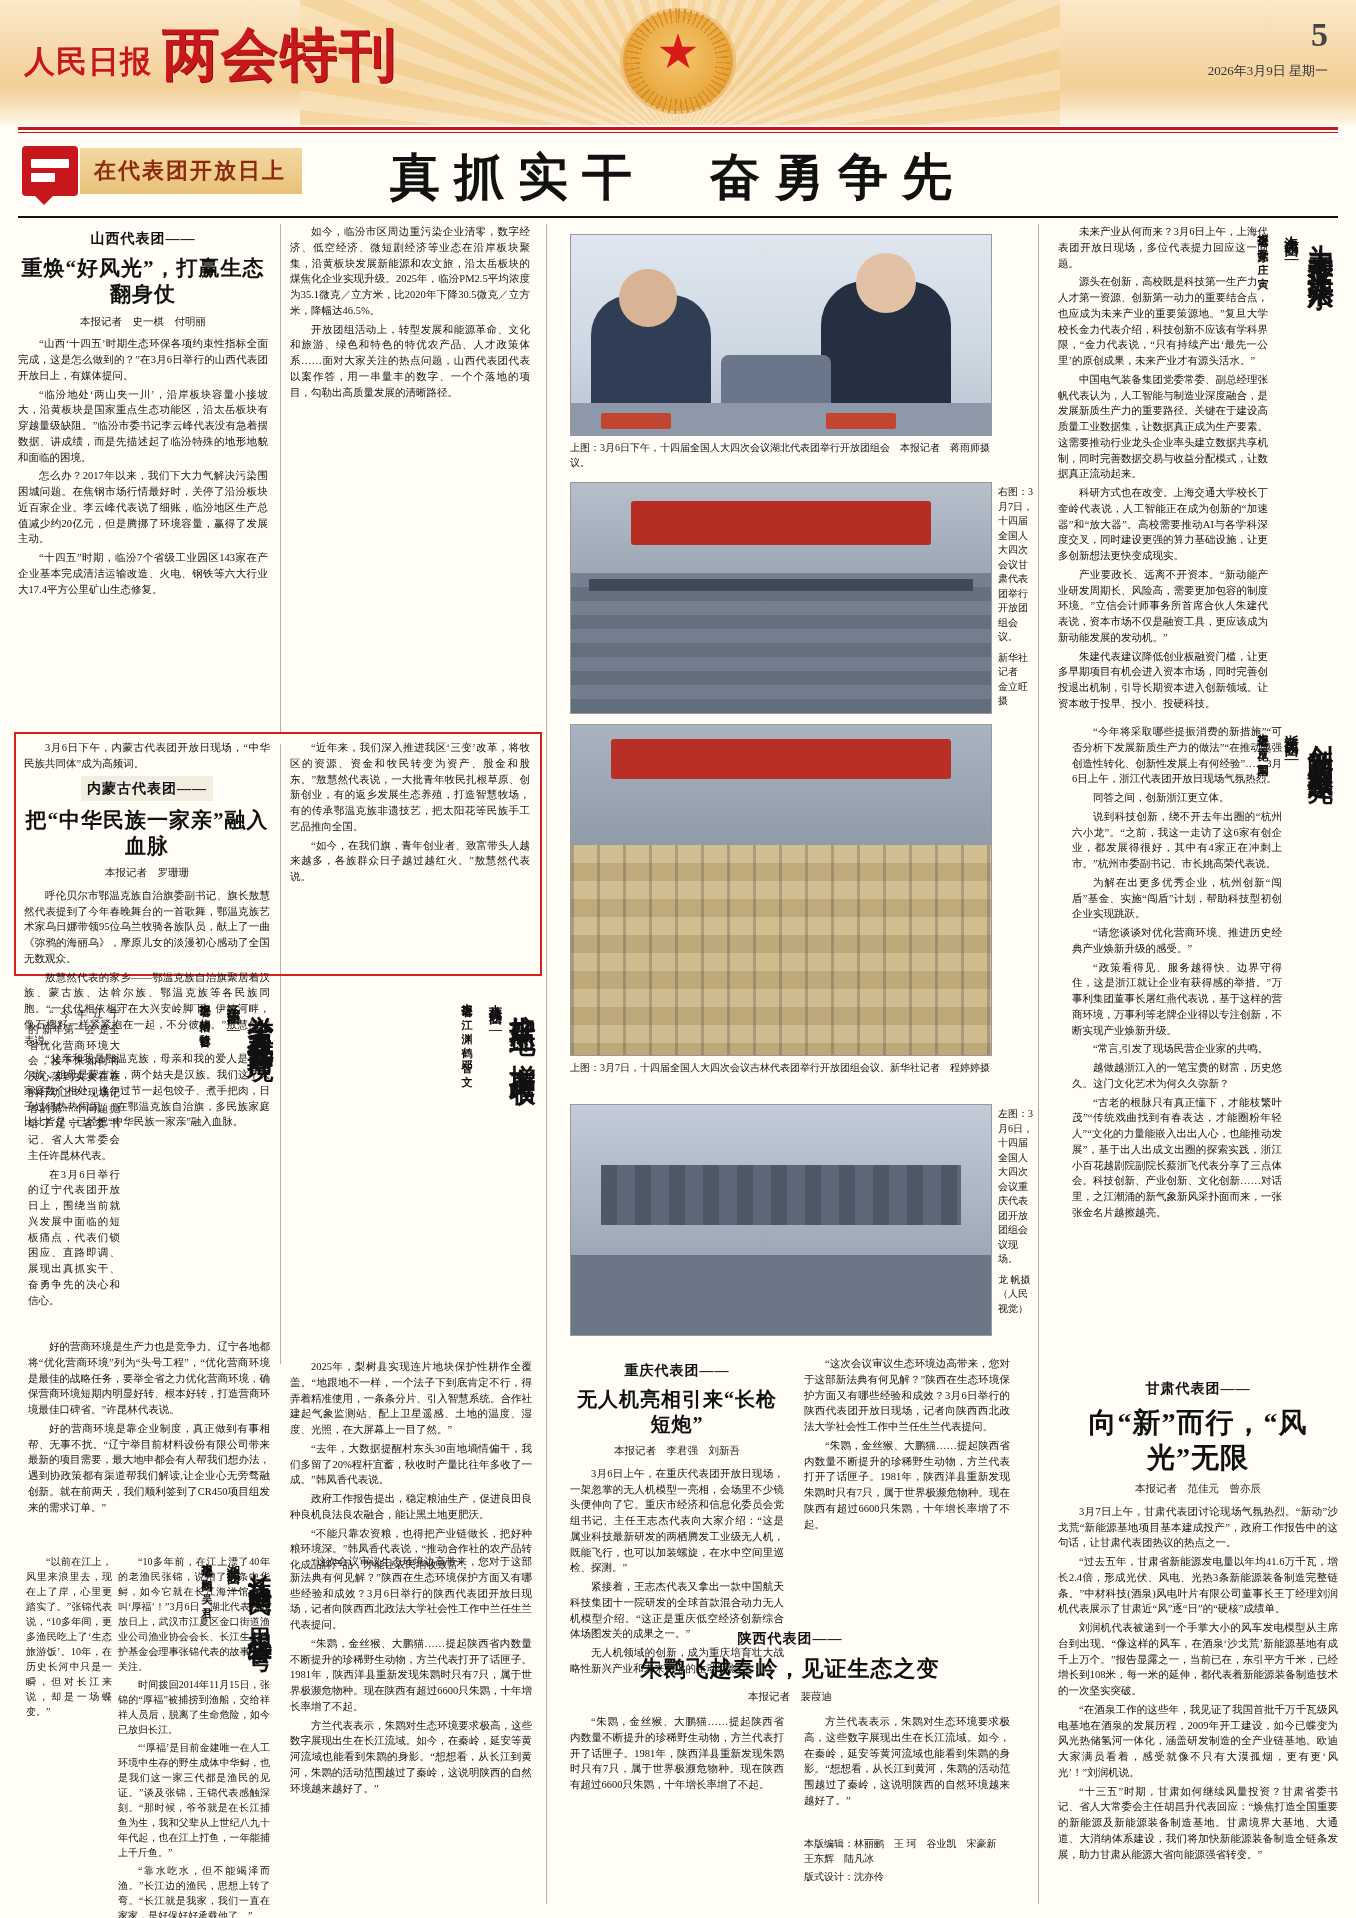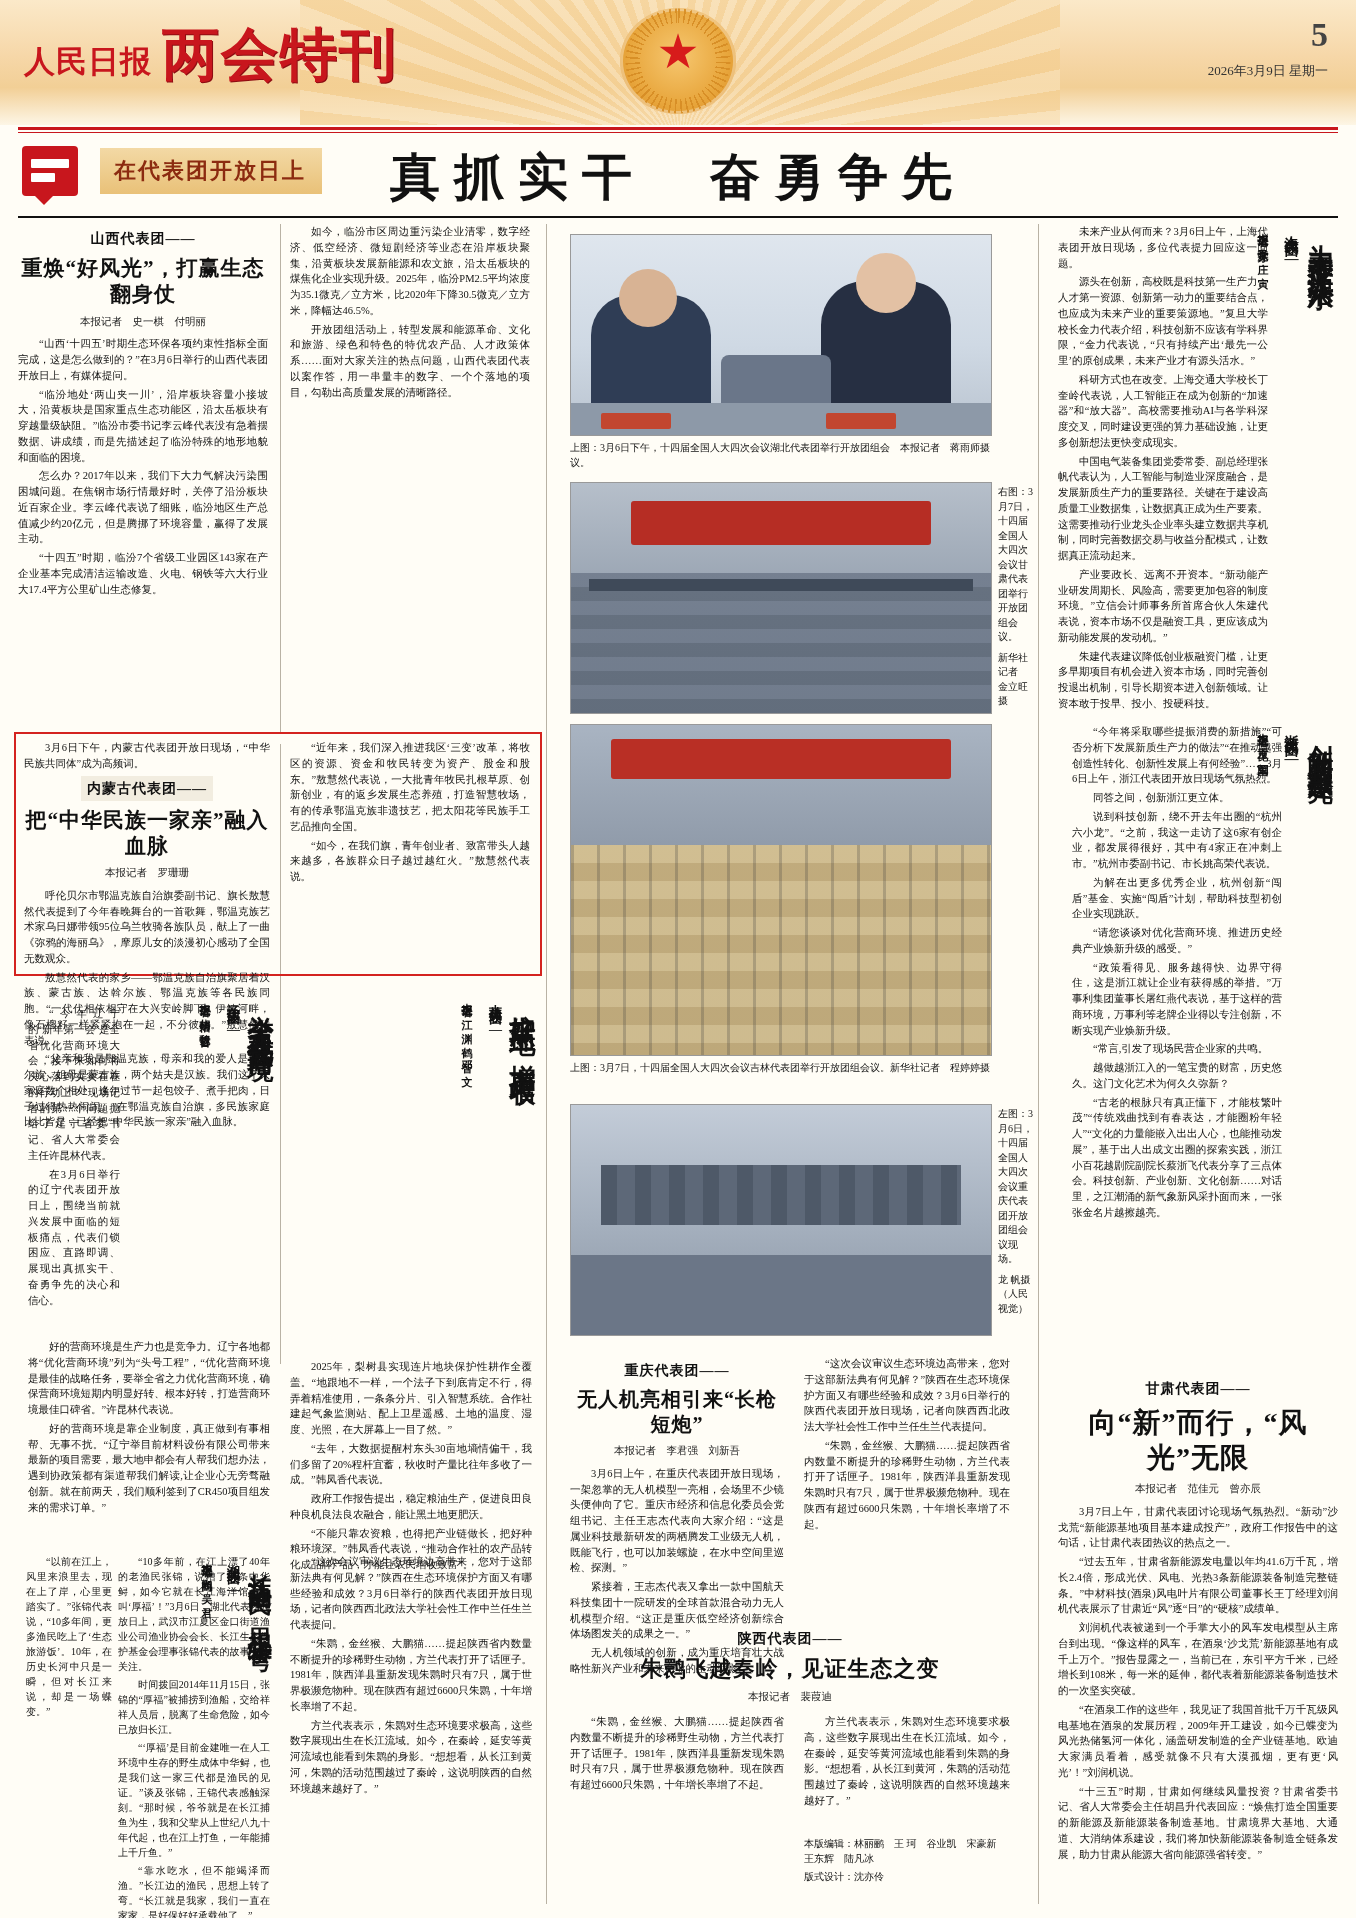--- a/index.html
+++ b/index.html
@@ -44,21 +44,21 @@
   .rule-top2{position:absolute;left:18px;right:18px;top:132px;height:1px;background:#c8161d;}
 
   
   .headband{position:absolute;left:18px;top:140px;width:1320px;height:72px;}
   .tagbox{position:absolute;left:4px;top:6px;display:flex;align-items:center;}
   .tag-icon{width:56px;height:50px;background:#c8161d;border-radius:4px;position:relative;}
   .tag-icon:after{content:"";position:absolute;left:12px;bottom:-9px;width:0;height:0;
      border-left:10px solid transparent;border-right:10px solid transparent;border-top:10px solid #c8161d;}
   .tag-icon span{position:absolute;left:9px;top:13px;width:38px;height:9px;background:#fff;border-radius:1px;}
   .tag-icon span.s2{top:27px;width:24px;}
-  .tag-text{margin-left:22px;background:linear-gradient(180deg,#f3d9a5,#e9c178);
+  .tag-text{margin-left:2px;background:linear-gradient(180deg,#f3d9a5,#e9c178);
      color:#8c2b10;font-size:22px;font-weight:bold;padding:8px 16px 8px 14px;letter-spacing:2px;}
   .mainhead{position:absolute;left:0;right:0;top:4px;text-align:center;
      font-size:50px;font-weight:bold;letter-spacing:14px;color:#111;}
   .rule-b1{position:absolute;left:18px;right:18px;top:216px;height:2px;background:#111;}
 
   
   .content{position:absolute;left:18px;top:224px;width:1320px;height:1680px;}
   .col{position:absolute;top:0;font-size:10.5px;line-height:1.5;text-align:justify;}
   .vline{position:absolute;width:1px;background:#b9b2a4;}
   .kicker{font-size:14px;font-weight:bold;letter-spacing:1px;margin:4px 0 2px;}
@@ -284,22 +284,22 @@
       <p>“朱鹮，金丝猴、大鹏猫……提起陕西省内数量不断提升的珍稀野生动物，方兰代表打开了话匣子。1981年，陕西洋县重新发现朱鹮时只有7只，属于世界极濒危物种。现在陕西有超过6600只朱鹮，十年增长率增了不起。</p>
     </div>
 
     <div style="position:absolute;left:1040px;top:0;width:280px;height:470px;">
       <div class="vtitle" style="position:absolute;right:0;top:0;font-size:26px;height:430px;">为未来产业注入源头活水</div>
       <div class="vtitle" style="position:absolute;right:38px;top:0;font-size:14px;letter-spacing:2px;">上海代表团——</div>
       <div class="vtitle" style="position:absolute;right:68px;top:0;font-size:11px;letter-spacing:1px;">本报记者　季觉苏　庄 寅</div>
       <div style="position:absolute;left:0;top:0;width:210px;font-size:10.5px;line-height:1.5;text-align:justify;">
         <p>未来产业从何而来？3月6日上午，上海代表团开放日现场，多位代表提力回应这一问题。</p>
         <p>源头在创新，高校既是科技第一生产力、人才第一资源、创新第一动力的重要结合点，也应成为未来产业的重要策源地。”复旦大学校长金力代表介绍，科技创新不应该有学科界限，“金力代表说，“只有持续产出‘最先一公里’的原创成果，未来产业才有源头活水。”</p>
+        <p>中国电气装备集团党委常委、副总经理张帆代表认为，人工智能与制造业深度融合，是发展新质生产力的重要路径。关键在于建设高质量工业数据集，让数据真正成为生产要素。这需要推动行业龙头企业率头建立数据共享机制，同时完善数据交易与收益分配模式，让数据真正流动起来。</p>
         <p>科研方式也在改变。上海交通大学校长丁奎岭代表说，人工智能正在成为创新的“加速器”和“放大器”。高校需要推动AI与各学科深度交叉，同时建设更强的算力基础设施，让更多创新想法更快变成现实。</p>
-        <p>中国电气装备集团党委常委、副总经理张帆代表认为，人工智能与制造业深度融合，是发展新质生产力的重要路径。关键在于建设高质量工业数据集，让数据真正成为生产要素。这需要推动行业龙头企业率头建立数据共享机制，同时完善数据交易与收益分配模式，让数据真正流动起来。</p>
         <p>产业要政长、远离不开资本。“新动能产业研发周期长、风险高，需要更加包容的制度环境。”立信会计师事务所首席合伙人朱建代表说，资本市场不仅是融资工具，更应该成为新动能发展的发动机。”</p>
         <p>朱建代表建议降低创业板融资门槛，让更多早期项目有机会进入资本市场，同时完善创投退出机制，引导长期资本进入创新领域。让资本敢于投早、投小、投硬科技。</p>
       </div>
     </div>
 
     <div style="position:absolute;left:1040px;top:500px;width:280px;height:620px;">
       <div class="vtitle" style="position:absolute;right:0;top:0;font-size:26px;height:300px;">创新的名片越擦越亮</div>
       <div class="vtitle" style="position:absolute;right:38px;top:0;font-size:14px;letter-spacing:2px;">浙江代表团——</div>
       <div class="vtitle" style="position:absolute;right:68px;top:0;font-size:11px;letter-spacing:1px;">本报记者　亓玉昆　刘军国</div>
       <div style="position:absolute;left:0;top:0;width:210px;font-size:10.5px;line-height:1.5;text-align:justify;margin-left:14px;">

